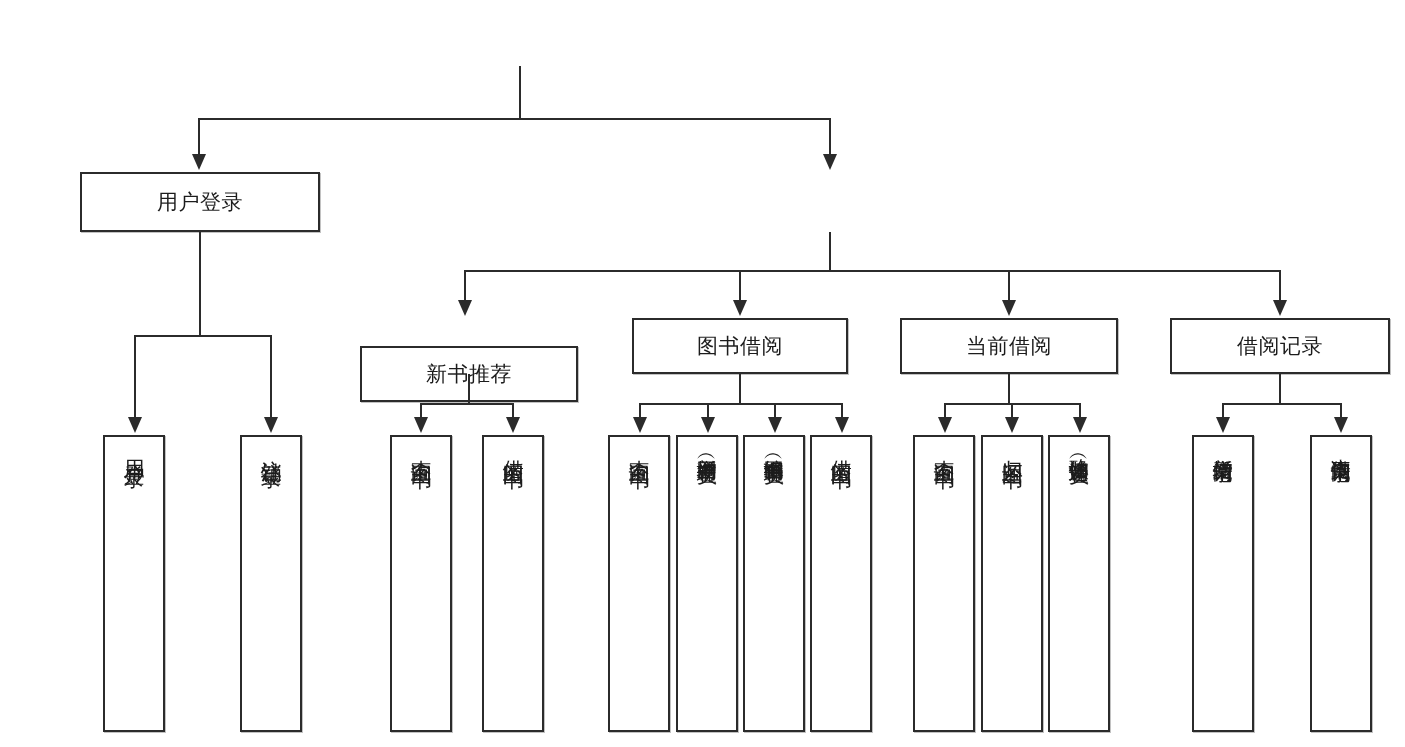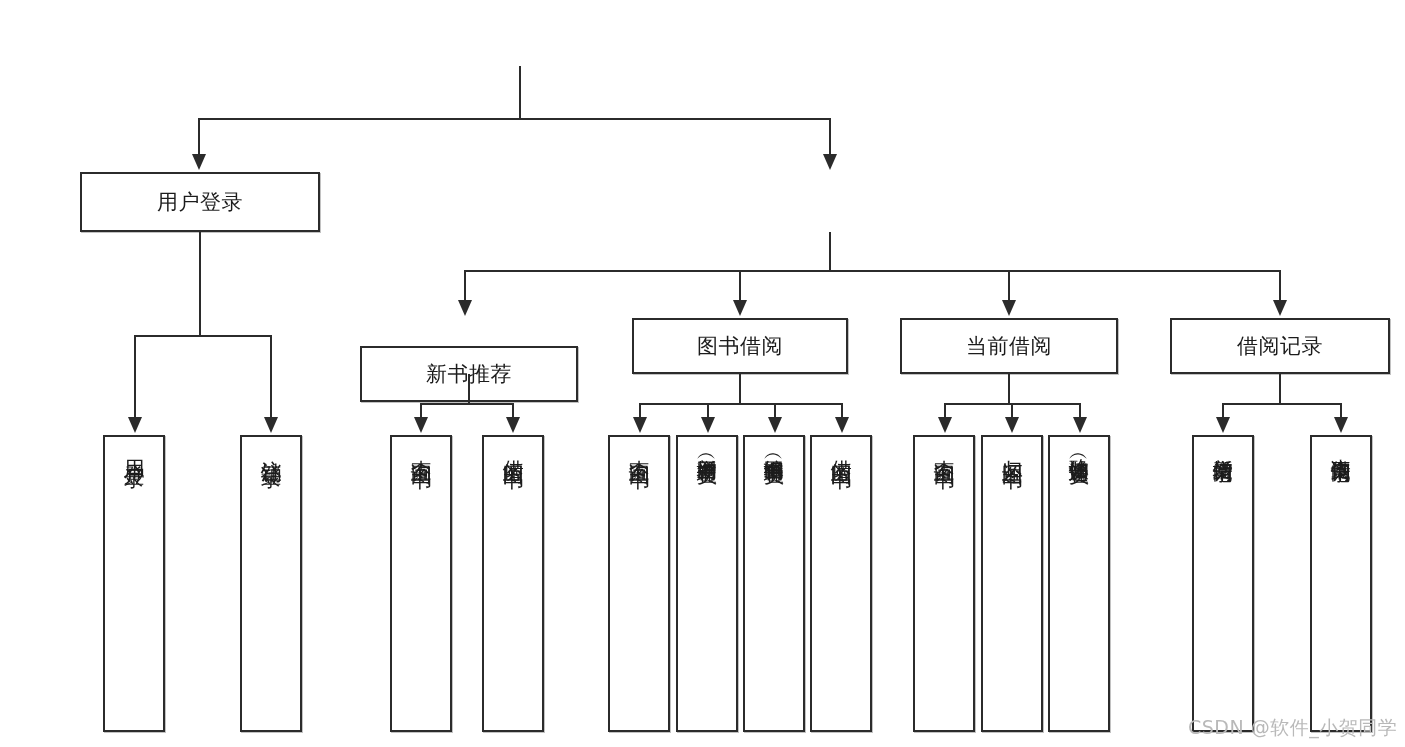--- a/index.html
+++ b/index.html
@@ -201,15 +201,14 @@
     <span class="lbl">确认归还（管理员）</span>
   </div>
 
   <div class="node leaf tall" style="left:1192px;top:435px;width:62px;height:297px;">
     <span class="lbl">新增借阅记录</span>
   </div>
   <div class="node leaf tall" style="left:1310px;top:435px;width:62px;height:297px;">
     <span class="lbl">查询借阅记录</span>
   </div>
 
-  <div id="watermark" style="left:1188px;top:715px;">CSDN @软件_小贺同学</div>
 
 </div>
 
 </body></html>

